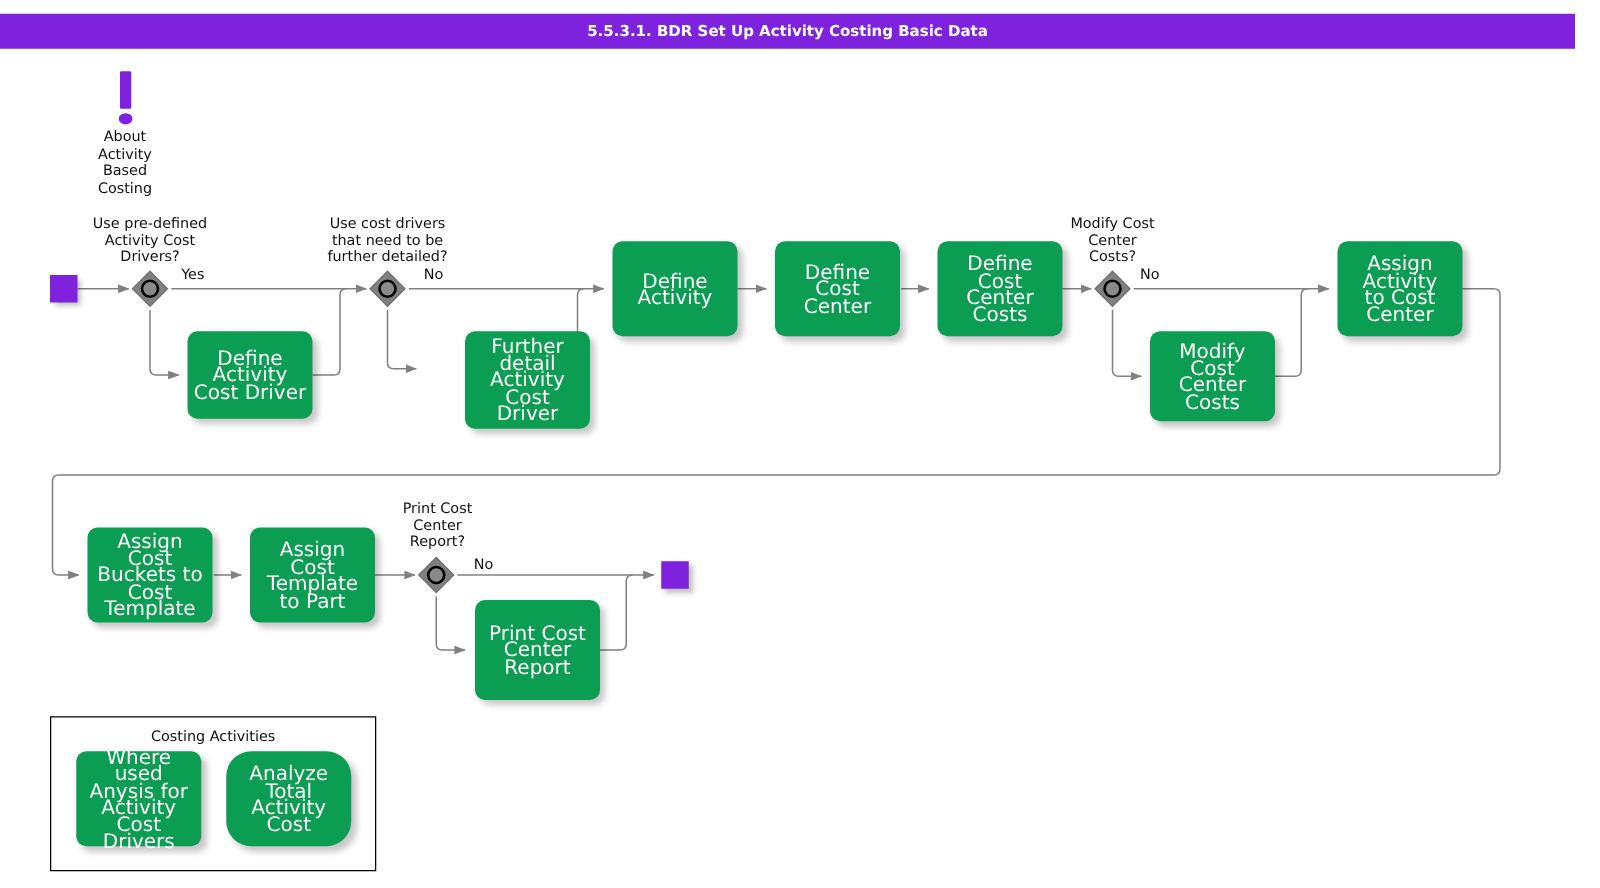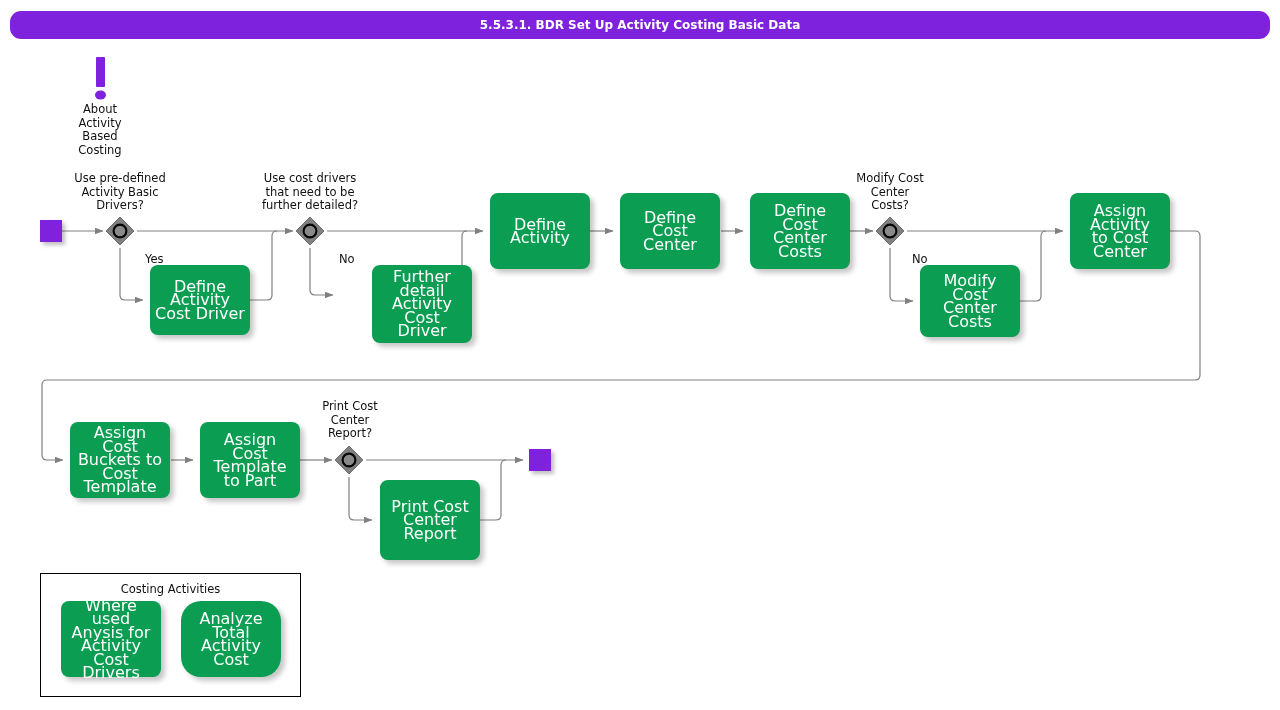--- a/index.html
+++ b/index.html
@@ -12,24 +12,24 @@
     overflow: hidden;
   }
   #app {
     position: relative;
     width: 1280px; height: 710px;
     background: #ffffff;
   }
   
   .titlebar {
     position: absolute;
-    left: 10px; top: 11px;
+    left: 0; top: 11px;
     width: 1260px; height: 28px;
     background: #7f22dd;
-    display: flex; align-items: center; justify-content: center; border-radius: 11px;
+    display: flex; align-items: center; justify-content: center;
   }
   .titlebar-text {
     color: #ffffff;
     font-size: 12px;
     font-weight: bold;
     font-family: "DejaVu Sans", sans-serif;
     letter-spacing: 0px;
     white-space: nowrap;
   }
   
@@ -75,21 +75,20 @@
     color: #111111;
     text-align: center;
     white-space: pre-line;
     font-family: "DejaVu Sans", sans-serif;
   }
   .branch-label {
     position: absolute;
     font-size: 11.5px;
     color: #111111;
     font-family: "DejaVu Sans", sans-serif;
-    margin-top: 40px;
   }
   
   .group {
     position: absolute;
     border: 1px solid #000000;
     background: #ffffff;
   }
   .group-title {
     position: absolute;
     font-size: 11.5px;
@@ -161,21 +160,21 @@
     <ellipse cx="12.5" cy="39" rx="5.5" ry="4.5" fill="#7f22dd"></ellipse>
   </svg>
   <div class="label" style="left:40px; top:103px; width:120px;">About
 Activity
 Based
 Costing</div>
 
   <div class="node startend" style="left:40px; top:220px;"></div>
 
   <div class="label" style="left:60px; top:172px; width:120px;">Use pre-defined
-Activity Basic
+Activity Cost
 Drivers?</div>
   <svg class="node gateway" style="left:105px; top:216px;" viewBox="0 0 30 30" xmlns="http://www.w3.org/2000/svg">
     <polygon points="15,1 29,15 15,29 1,15" fill="#808080" stroke="#6f6f6f" stroke-width="1"></polygon>
     <circle cx="15" cy="15" r="6.4" fill="#8a8a8a" stroke="#000000" stroke-width="2.1"></circle>
   </svg>
   <div class="branch-label" style="left:145px; top:212px;">Yes</div>
 
   <div class="node task" style="left:150px; top:265px; width:100px; height:70px;">
     <span>Define Activity
 Cost Driver</span>

